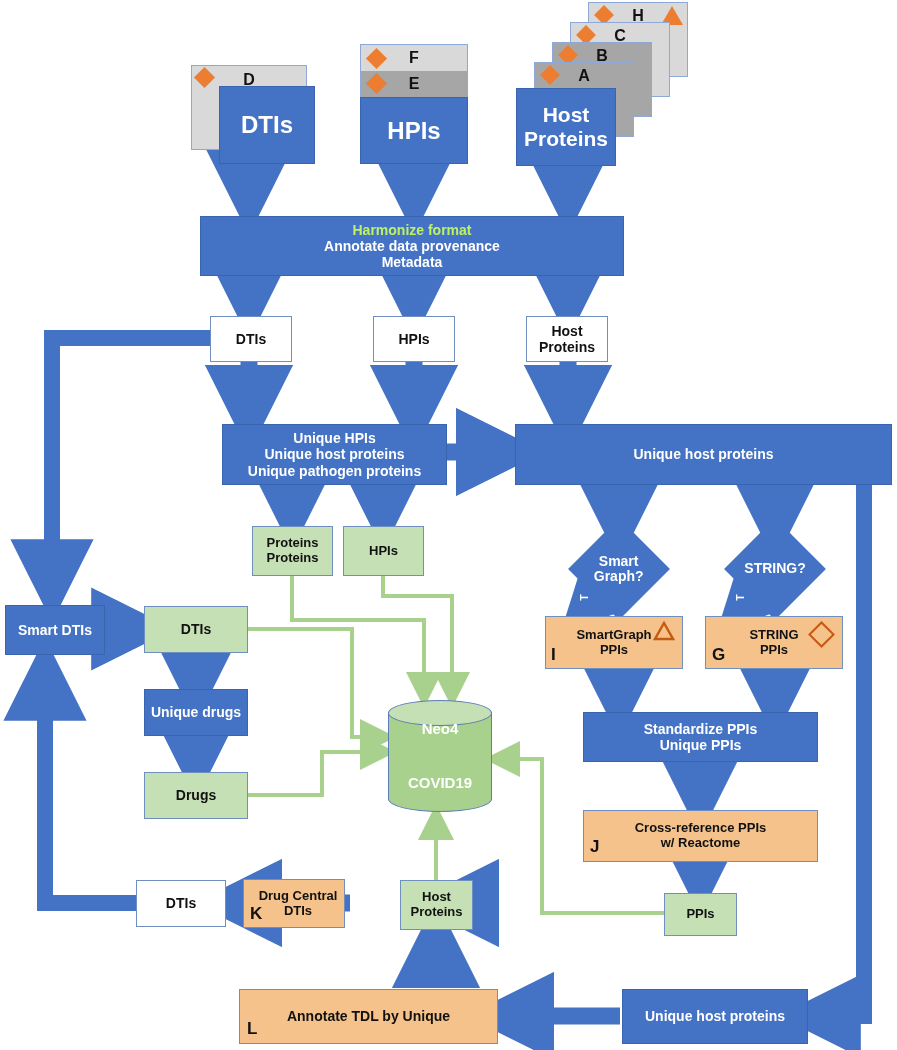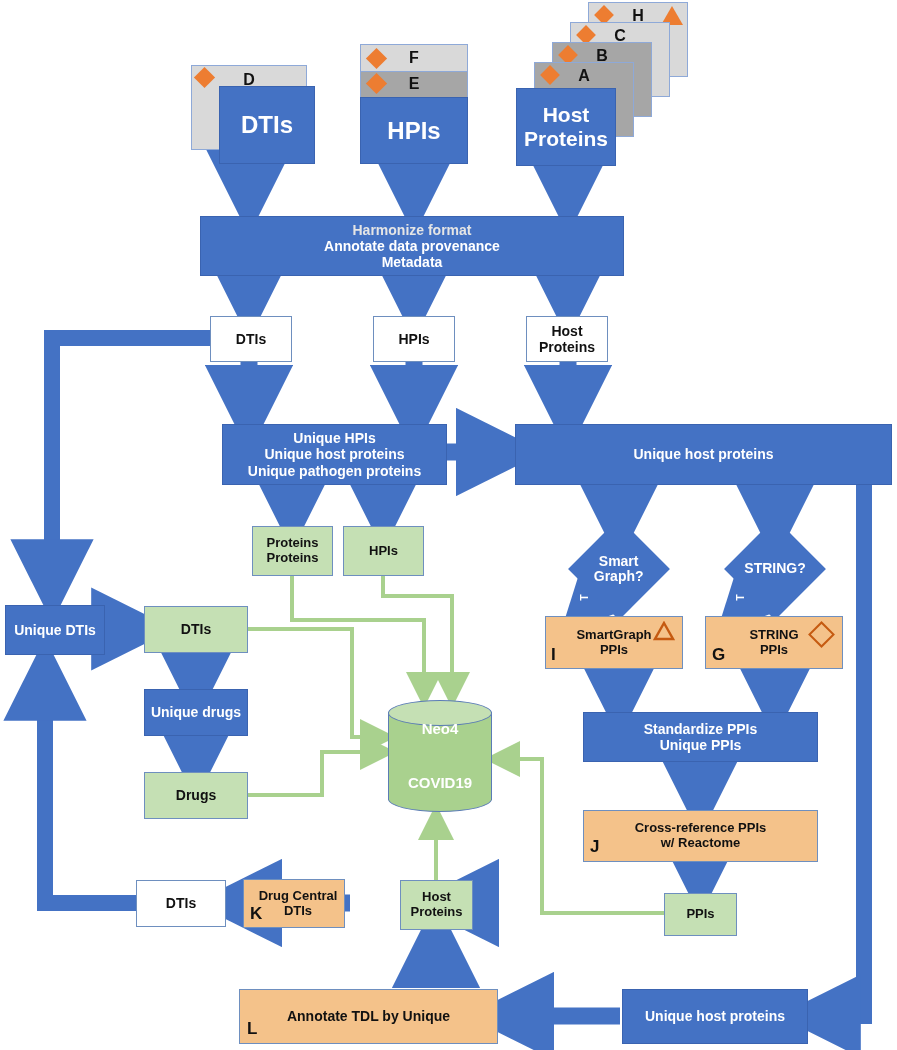--- a/index.html
+++ b/index.html
@@ -171,21 +171,21 @@
     <span>A</span>
   </div>
   <div class="dmd" style="left:543px;top:68px;width:14px;height:14px;"></div>
 
   <div class="node blue" style="left:516px;top:88px;width:100px;height:78px;flex-direction:column;font-size:21px;">
     <span>Host</span>
     <span>Proteins</span>
   </div>
 
   <div class="node blue" style="left:200px;top:216px;width:424px;height:60px;flex-direction:column;font-size:14px;">
-    <span style="color:#e5e5e5;">Harmonize  format</span>
+    <span style="color:#bef264;">Harmonize  format</span>
     <span>Annotate data provenance</span>
     <span>Metadata</span>
   </div>
 
   <div class="node white" style="left:210px;top:316px;width:82px;height:46px;font-size:14px;">
     <span>DTIs</span>
   </div>
   <div class="node white" style="left:373px;top:316px;width:82px;height:46px;font-size:14px;">
     <span>HPIs</span>
   </div>
@@ -251,21 +251,21 @@
     <span>Cross-reference PPIs</span>
     <span>w/ Reactome</span>
   </div>
   <div class="lbl" style="left:590px;top:837px;font-size:17px;">J</div>
 
   <div class="node green" style="left:664px;top:893px;width:73px;height:43px;font-size:13px;">
     <span>PPIs</span>
   </div>
 
   <div class="node blue" style="left:5px;top:605px;width:100px;height:50px;font-size:14px;">
-    <span>Unique DTIs</span>
+    <span>Smart DTIs</span>
   </div>
   <div class="node green" style="left:144px;top:606px;width:104px;height:47px;font-size:14px;">
     <span>DTIs</span>
   </div>
   <div class="node green" style="left:144px;top:772px;width:104px;height:47px;font-size:14px;">
     <span>Drugs</span>
   </div>
   <div class="node blue" style="left:144px;top:689px;width:104px;height:47px;font-size:14px;">
     <span>Unique drugs</span>
   </div>

